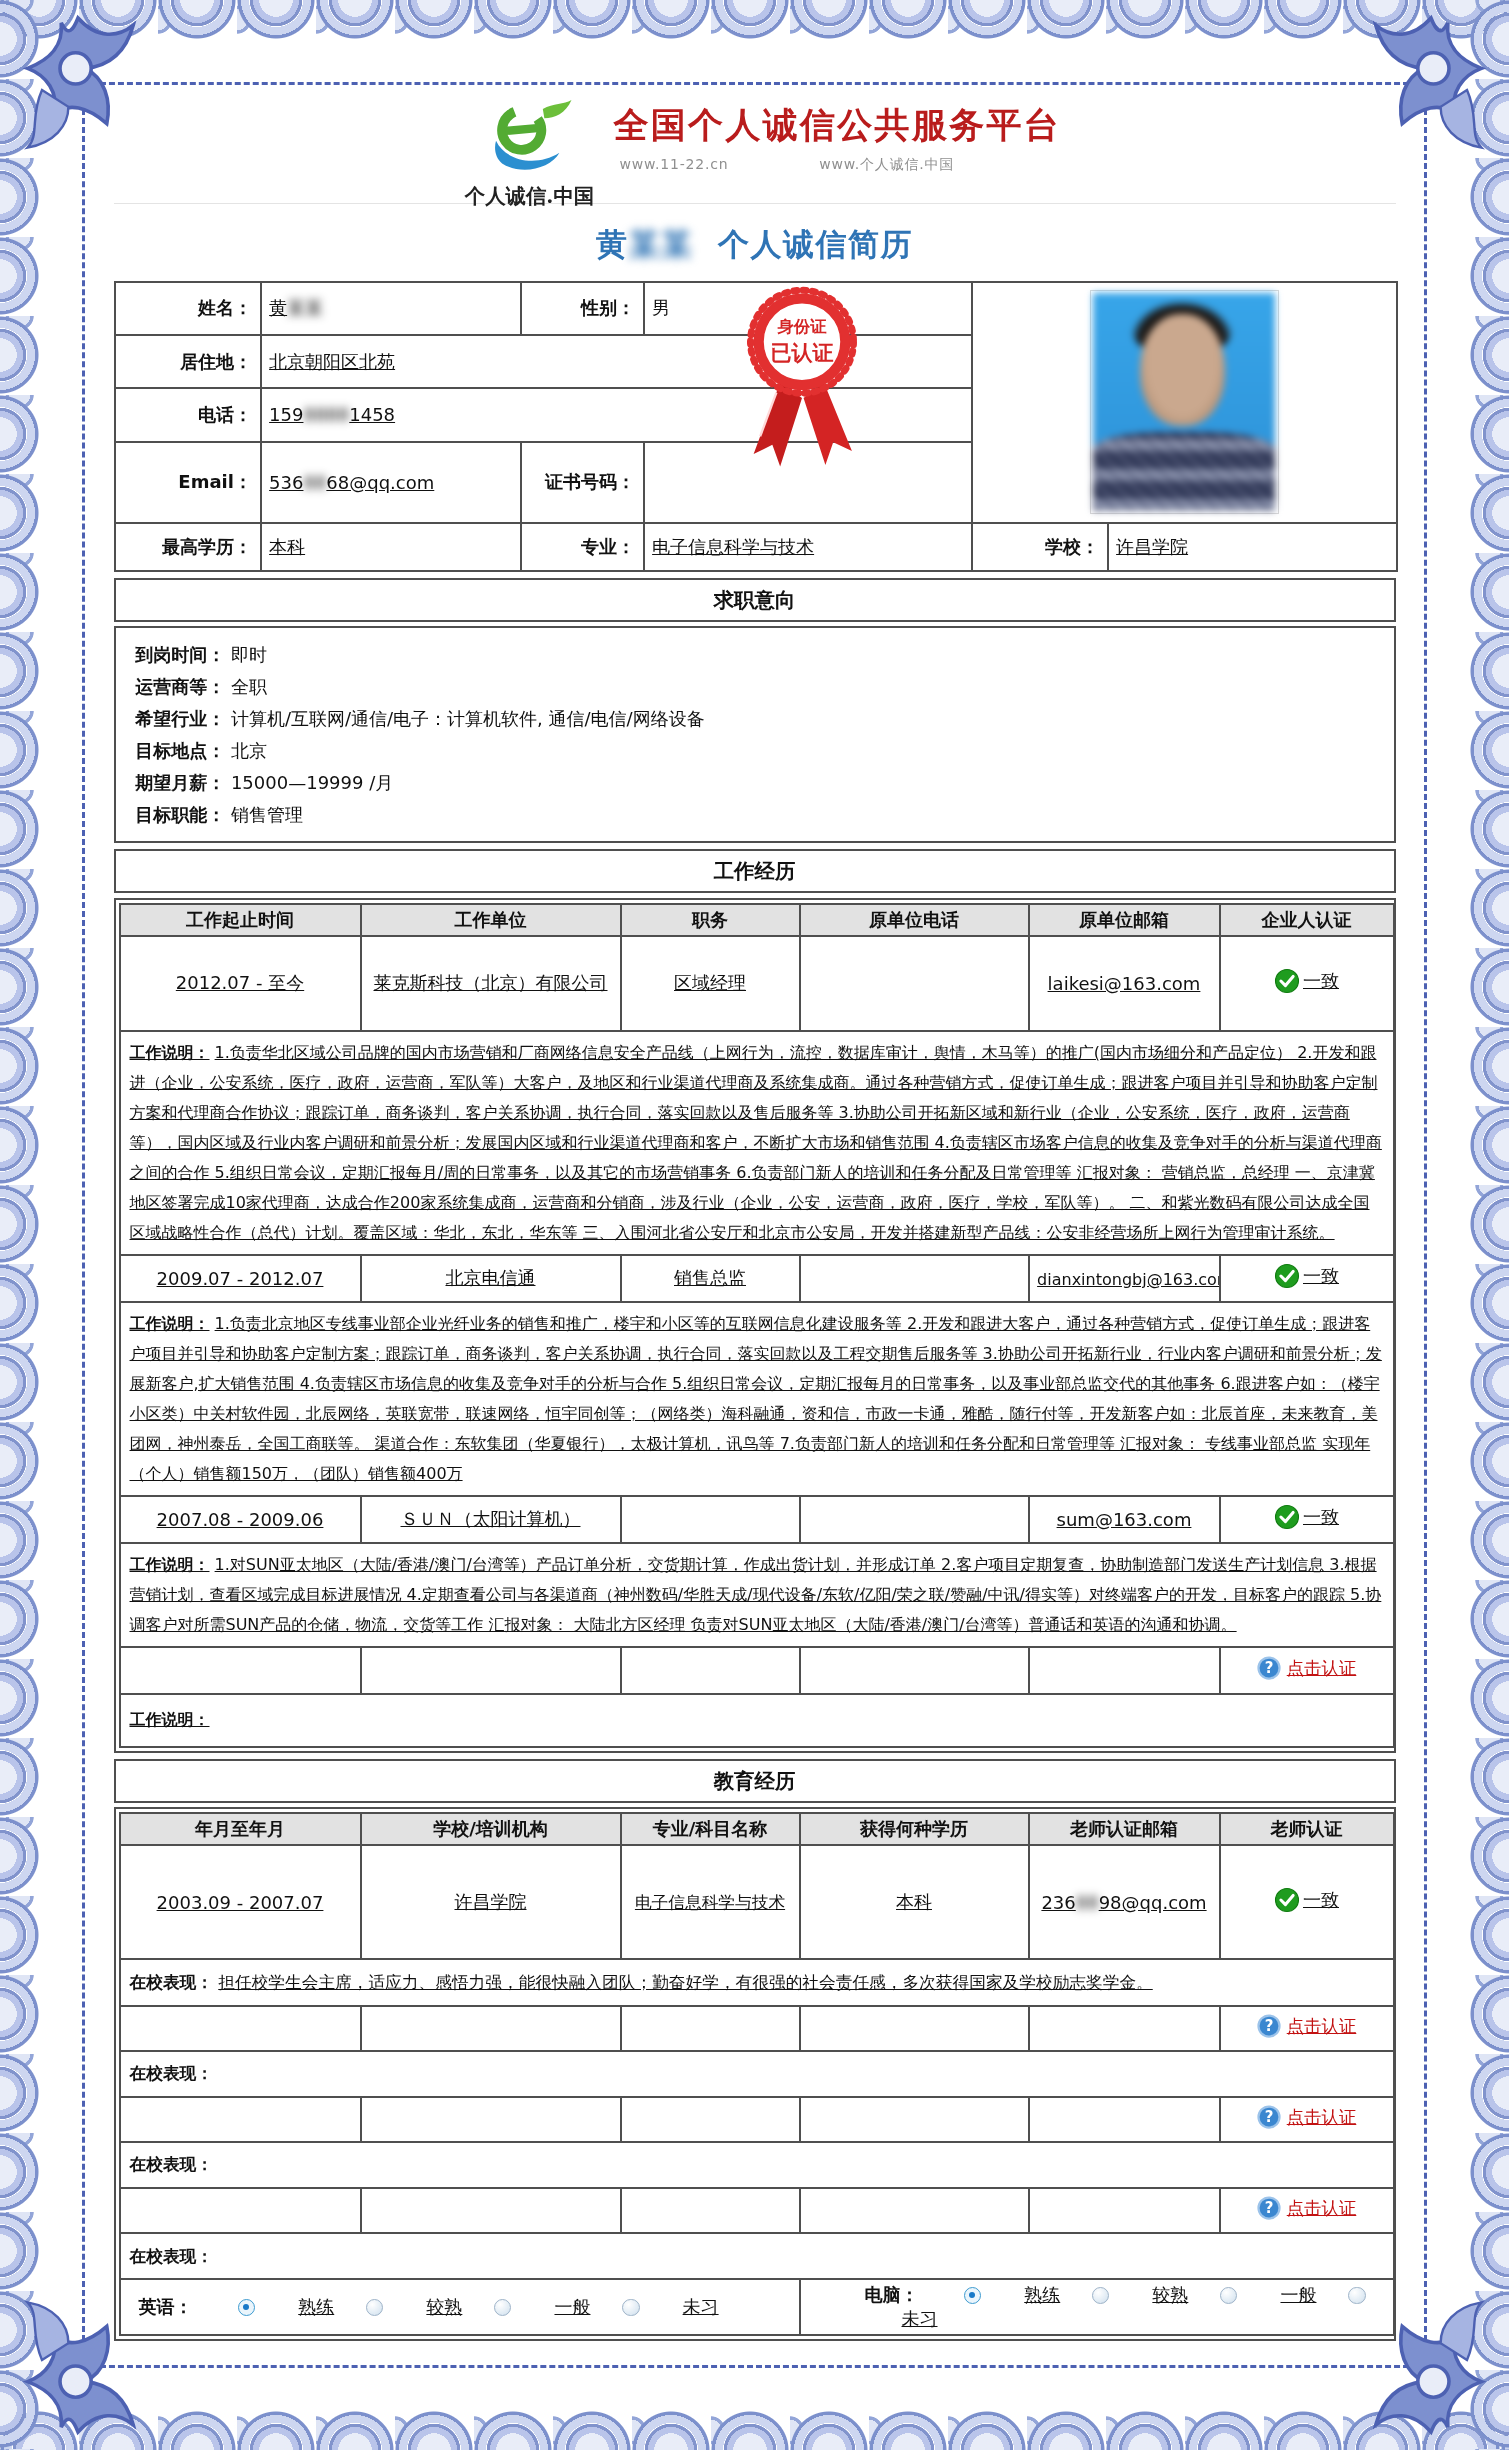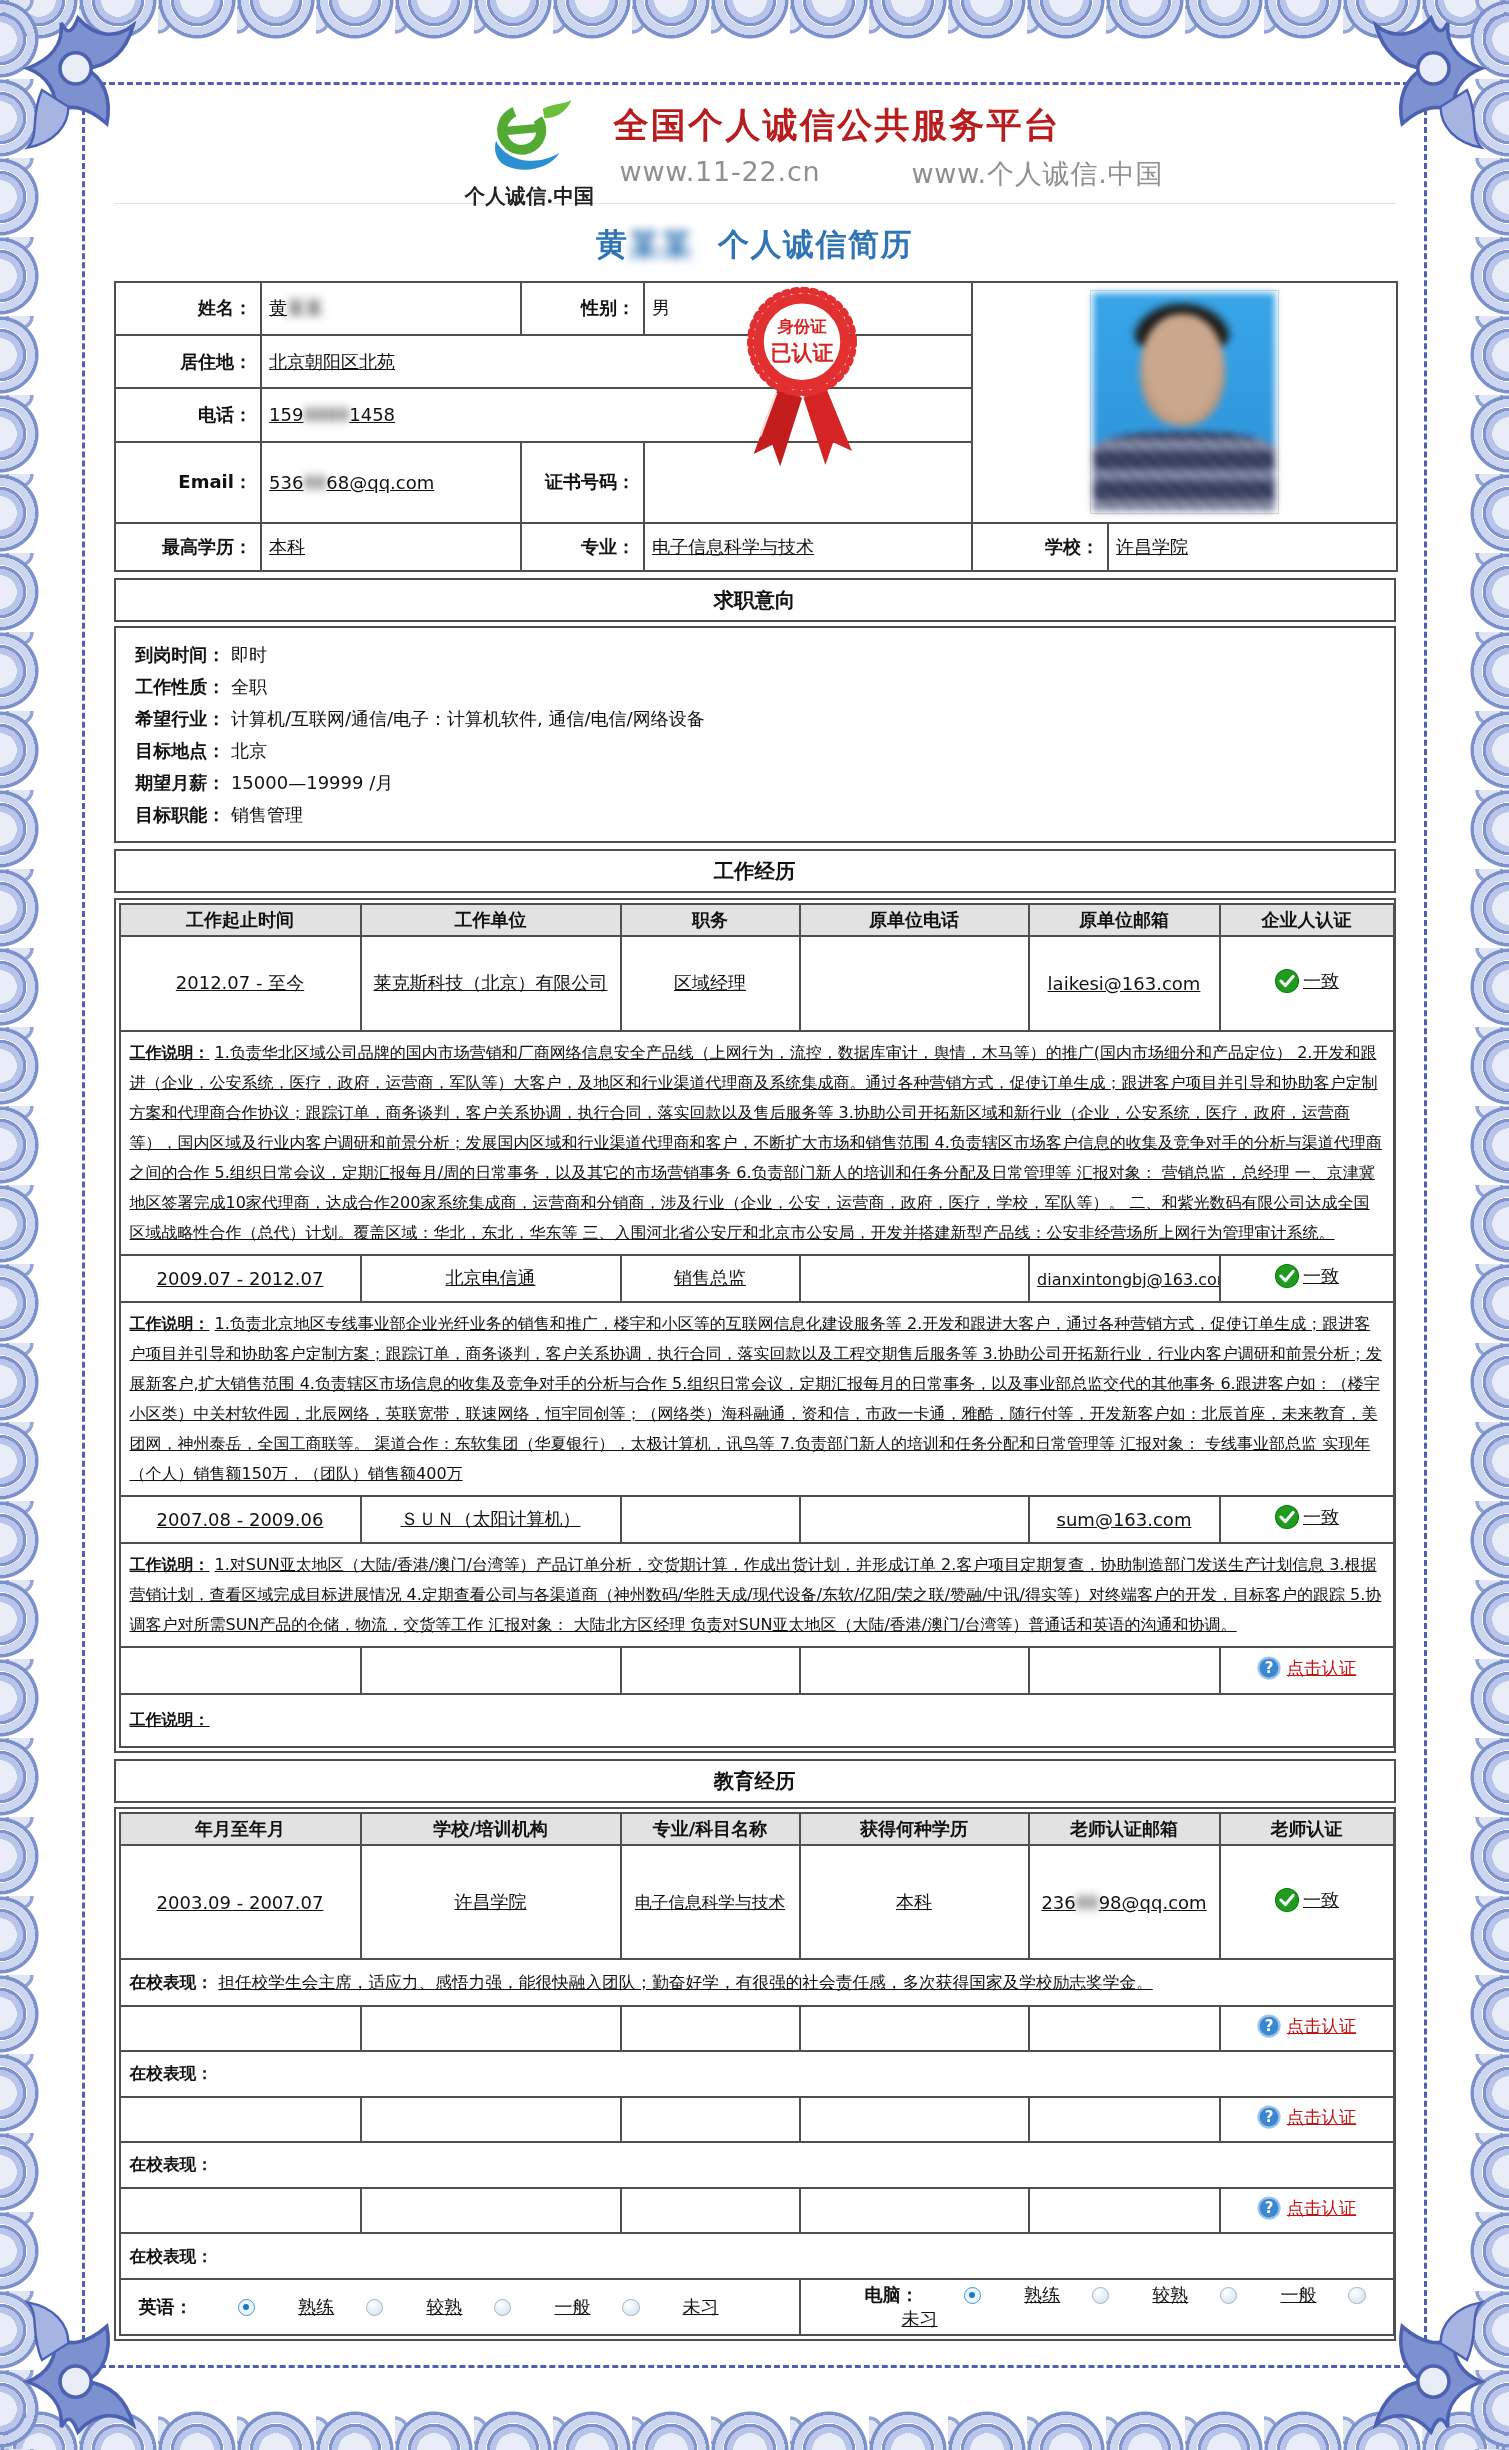--- a/index.html
+++ b/index.html
@@ -35,21 +35,21 @@
   .corner-bl { left:6px; bottom:6px; transform:scaleY(-1); }
   .corner-br { right:6px; bottom:6px; transform:scale(-1,-1); }
 
   .content { position:relative; z-index:3; width:1282px; margin:0 auto; padding-top:97px; }
 
   
   .site-header { position:relative; height:107px; border-bottom:1.5px solid #e4e4e4; }
   .logo-wrap { position:absolute; left:344px; top:0; width:144px; text-align:center; }
   .logo-caption { font-family:"DejaVu Serif","Liberation Serif",serif; font-weight:bold; font-size:20.4px; color:#222; margin-top:1.5px; white-space:nowrap; }
   .site-title { position:absolute; left:500px; top:4.5px; font-size:35px; font-weight:bold; color:#b91c1c; letter-spacing:2.3px; white-space:nowrap; }
-  .site-urls { position:absolute; left:506px; top:59px; width:681px; display:flex; gap:91px; font-size:27px; color:#8f8f8f; letter-spacing:0.8px; }
+  .site-urls { position:absolute; left:506px; top:59px; width:681px; display:flex; gap:91px; font-size:14px; color:#8f8f8f; letter-spacing:0.8px; }
 
   .page-title { text-align:center; margin:19.7px 0 15px 0; font-size:31px; font-weight:bold; color:#2f74b5; letter-spacing:1.5px; }
   .blur { filter:blur(4.5px); }
 
   
   table { border-collapse:collapse; width:1282px; table-layout:fixed; }
   td, th { border:2.3px solid #4f4f4f; font-size:18px; padding:3px 7.6px; overflow:hidden; }
   th { background:#e2e2e2; font-weight:bold; text-align:center; }
   .lblc { font-weight:bold; text-align:right; white-space:nowrap; }
   .uv { text-decoration:underline; }
@@ -218,21 +218,21 @@
           <td class="lblc">学校：</td>
           <td><span class="uv">许昌学院</span></td>
         </tr>
       </tbody>
         </table>
     </div>
 
     <div class="bar">求职意向</div>
     <div class="intent-box">
       <div class="intent-line"><span class="lbl">到岗时间：</span>&nbsp;<span>即时</span></div>
-      <div class="intent-line"><span class="lbl">工作性质：</span>&nbsp;<span>全职</span></div>
+      <div class="intent-line"><span class="lbl">运营商等：</span>&nbsp;<span>全职</span></div>
       <div class="intent-line"><span class="lbl">希望行业：</span>&nbsp;<span>计算机/互联网/通信/电子：计算机软件, 通信/电信/网络设备</span></div>
       <div class="intent-line"><span class="lbl">目标地点：</span>&nbsp;<span>北京</span></div>
       <div class="intent-line"><span class="lbl">期望月薪：</span>&nbsp;<span>15000—19999 /月</span></div>
       <div class="intent-line"><span class="lbl">目标职能：</span>&nbsp;<span>销售管理</span></div>
     </div>
 
     <div class="bar">工作经历</div>
     <div class="wrap">
       <table class="wtable">
         <colgroup>

